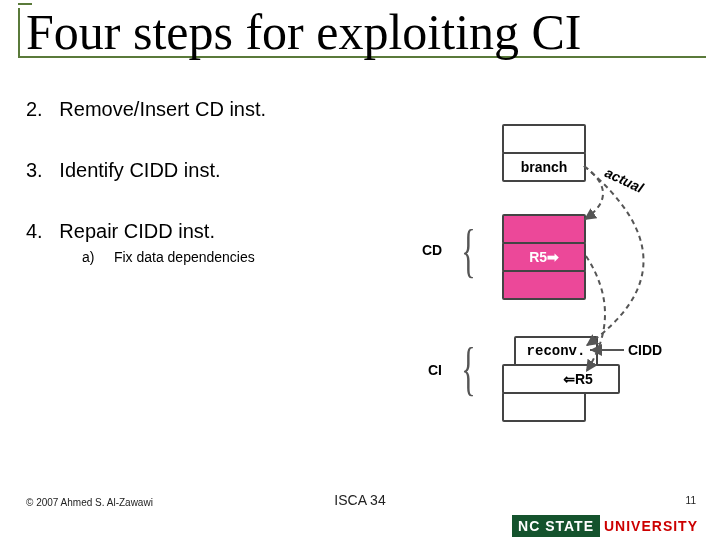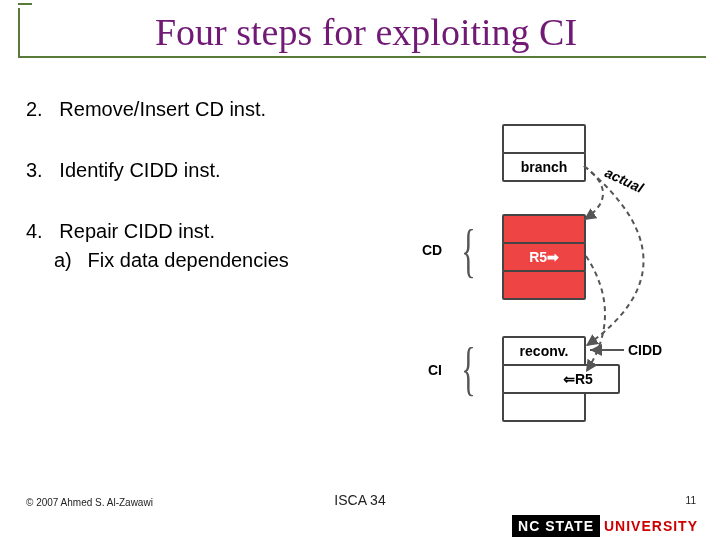--- a/index.html
+++ b/index.html
@@ -22,47 +22,46 @@
     top: 8px;
     left: 18px;
     width: 680px;
     height: 48px;
     border-left: 2px solid #5a7a3a;
     border-bottom: 2px solid #5a7a3a;
     padding-left: 6px;
   }
   .title {
     font-family: Garamond, "Times New Roman", serif;
-    font-size: 38px;
-    color: #701a75;
+    font-size: 50px;
+    color: #000000;
     line-height: 48px;
-    text-align: center;
   }
   .title-bar::before {
     content: "";
     position: absolute;
     left: -2px;
     top: -5px;
     width: 14px;
     border-top: 2px solid #5a7a3a;
   }
   .steps {
     position: absolute;
     left: 26px;
     top: 98px;
     font-size: 20px;
     color: #000;
   }
   .step {
     margin-bottom: 38px;
   }
   .sub {
-    margin-left: 28px;
+    margin-left: 56px;
     margin-top: 4px;
-    font-size: 20px;
+    font-size: 14px;
   }
   .sub-row { margin-top: 2px; }
   .sub-key { display: inline-block; width: 28px; }
   .copyright {
     position: absolute;
     left: 26px;
     bottom: 32px;
     font-size: 10px;
     color: #222;
   }
@@ -82,21 +81,21 @@
     color: #222;
   }
   .ncstate {
     position: absolute;
     right: 0;
     bottom: 6px;
     font-size: 14px;
     font-weight: bold;
   }
   .nc-box {
-    background: #000000;
+    background: #14532d;
     color: #fff;
     padding: 3px 6px;
     letter-spacing: 1px;
   }
   .univ {
     color: #c00;
     padding-left: 4px;
     padding-right: 22px;
     letter-spacing: 1px;
   }
@@ -113,21 +112,21 @@
     width: 80px;
     height: 26px;
     border: 2px solid #444;
     border-radius: 2px;
     font-size: 14px;
     font-weight: bold;
     text-align: center;
     line-height: 26px;
     background: #fff;
   }
-  .green { background: #ef4444; }
+  .green { background: #ec4899; }
   .lbl {
     position: absolute;
     font-size: 14px;
     font-weight: bold;
     color: #000;
     white-space: nowrap;
   }
   .brace {
     position: absolute;
     font-size: 60px;
@@ -168,21 +167,21 @@
 
   <div class="diagram">
 
     <div class="cell" style="left:130px; top:0;"></div>
     <div class="cell" style="left:130px; top:28px;">branch</div>
     <div class="cell green" style="left:130px; top:90px;"></div>
     <div class="cell green" style="left:130px; top:118px;">
       <span style="color:#fff"><span>R5</span><span>➡</span></span>
     </div>
     <div class="cell green" style="left:130px; top:146px;"></div>
-    <div class="cell" style="left:130px; top:212px;">reconv.</div>
+    <div class="cell" style="left:142px; top:212px;font-family:Liberation Mono, monospace;">reconv.</div>
     <div class="cell" style="left:130px; top:240px;padding-left:34px;">
       <span><span>⇐</span><span>R5</span></span>
     </div>
     <div class="cell" style="left:130px; top:268px;"></div>
 
     <span class="lbl" style="left:232px; top:48px; transform:rotate(25deg); font-style:italic;">actual</span>
     <span class="lbl" style="left:50px; top:118px;">CD</span>
     <span class="lbl" style="left:56px; top:238px;">CI</span>
     <span class="lbl" style="left:256px; top:218px;">CIDD</span>
 

